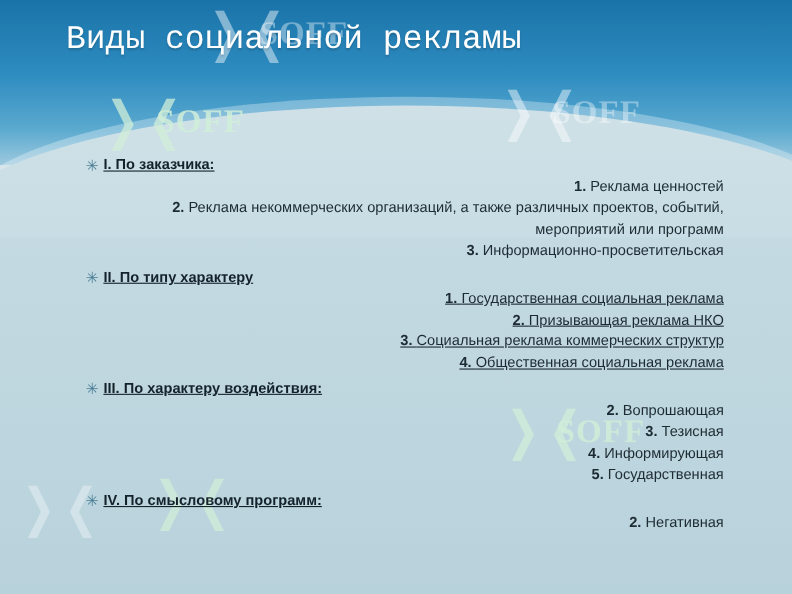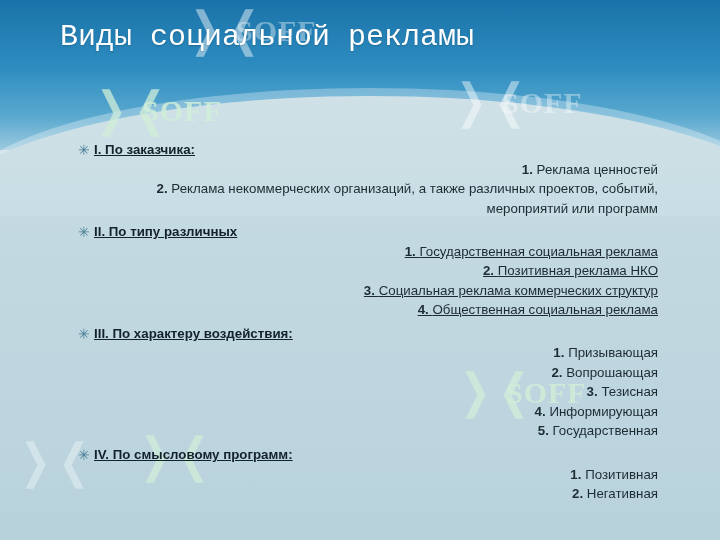--- a/index.html
+++ b/index.html
@@ -165,59 +165,59 @@
       </div>
       <div class="sub">
         <div class="line">
           <span class="num">1. </span>
           <span>Реклама ценностей</span>
         </div>
         <div class="line">
           <span class="num">2. </span>
           <span>Реклама некоммерческих организаций, а также различных проектов, событий, мероприятий или программ</span>
         </div>
+        <div class="line">
+          <span class="num">3. </span>
+          <span>Информационно-просветительская</span>
+        </div>
       </div>
     </div>
 
     <div class="group g2">
       <div class="bullet-row">
         <span class="aster">✳</span>
-        <span class="heading">II. По типу различных</span>
+        <span class="heading">II. По типу характеру</span>
       </div>
       <div class="sub flush">
         <div class="line">
           <span class="num">1. </span>
           <span>Государственная социальная реклама</span>
         </div>
         <div class="line">
           <span class="num">2. </span>
-          <span>Позитивная реклама НКО</span>
+          <span>Призывающая реклама НКО</span>
         </div>
         <div class="line">
           <span class="num">3. </span>
           <span>Социальная реклама коммерческих структур</span>
         </div>
         <div class="line">
           <span class="num">4. </span>
           <span>Общественная социальная реклама</span>
         </div>
       </div>
     </div>
 
     <div class="group g3">
       <div class="bullet-row">
         <span class="aster">✳</span>
         <span class="heading">III. По характеру воздействия:</span>
       </div>
       <div class="sub">
         <div class="line">
-          <span class="num">1. </span>
-          <span>Призывающая</span>
-        </div>
-        <div class="line">
           <span class="num">2. </span>
           <span>Вопрошающая</span>
         </div>
         <div class="line">
           <span class="num">3. </span>
           <span>Тезисная</span>
         </div>
         <div class="line">
           <span class="num">4. </span>
           <span>Информирующая</span>
@@ -229,24 +229,20 @@
       </div>
     </div>
 
     <div class="group g4">
       <div class="bullet-row">
         <span class="aster">✳</span>
         <span class="heading">IV. По смысловому программ:</span>
       </div>
       <div class="sub">
         <div class="line">
-          <span class="num">1. </span>
-          <span>Позитивная</span>
-        </div>
-        <div class="line">
           <span class="num">2. </span>
           <span>Негативная</span>
         </div>
       </div>
     </div>
 
   </div>
 </div>
 
 </body></html>

